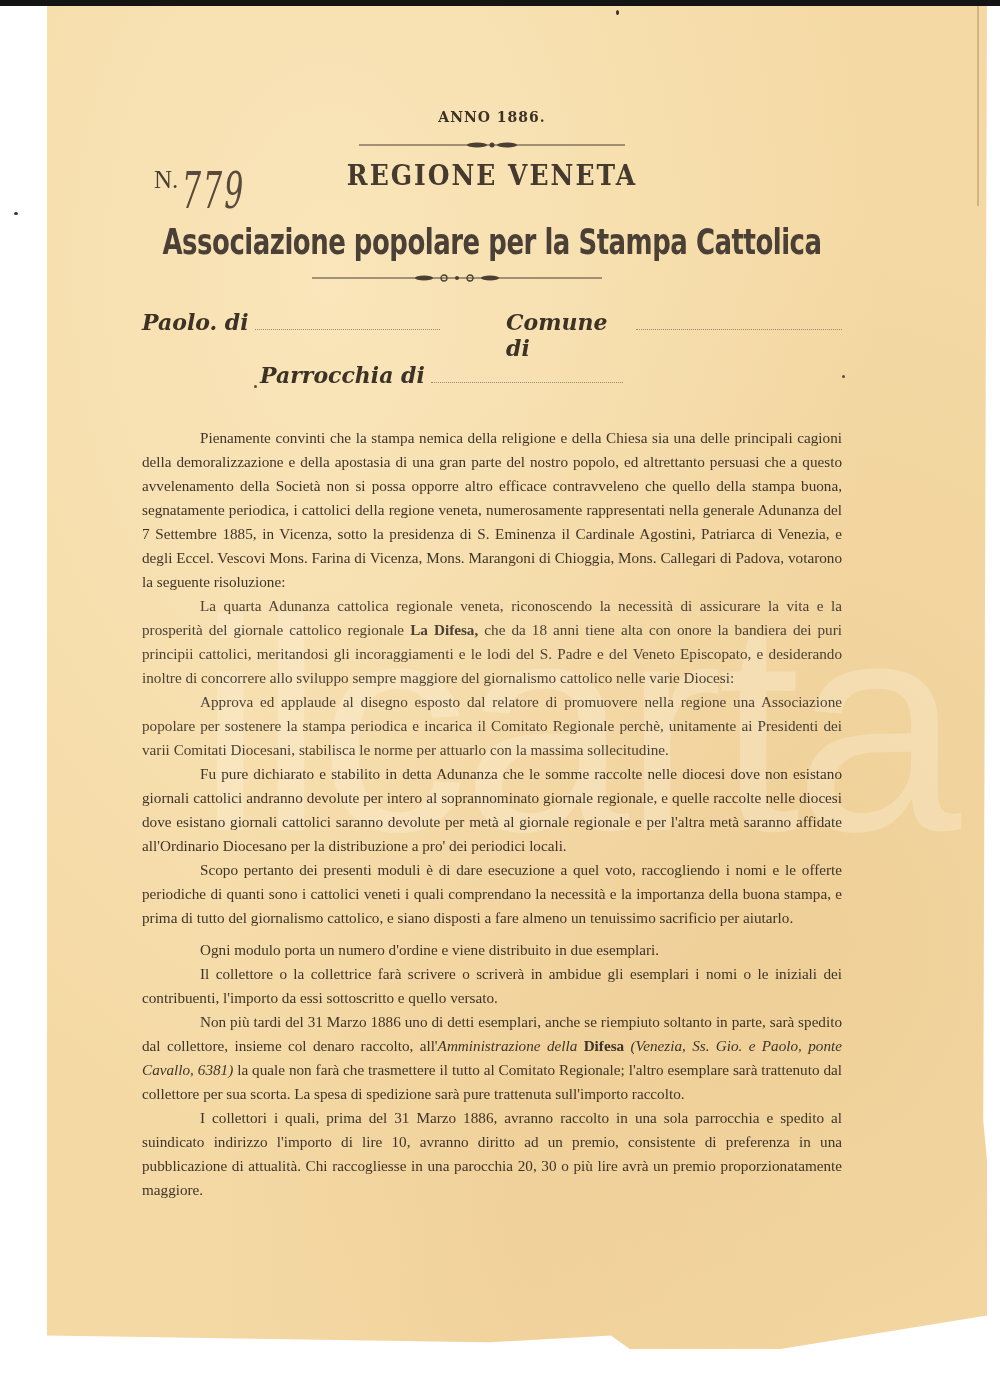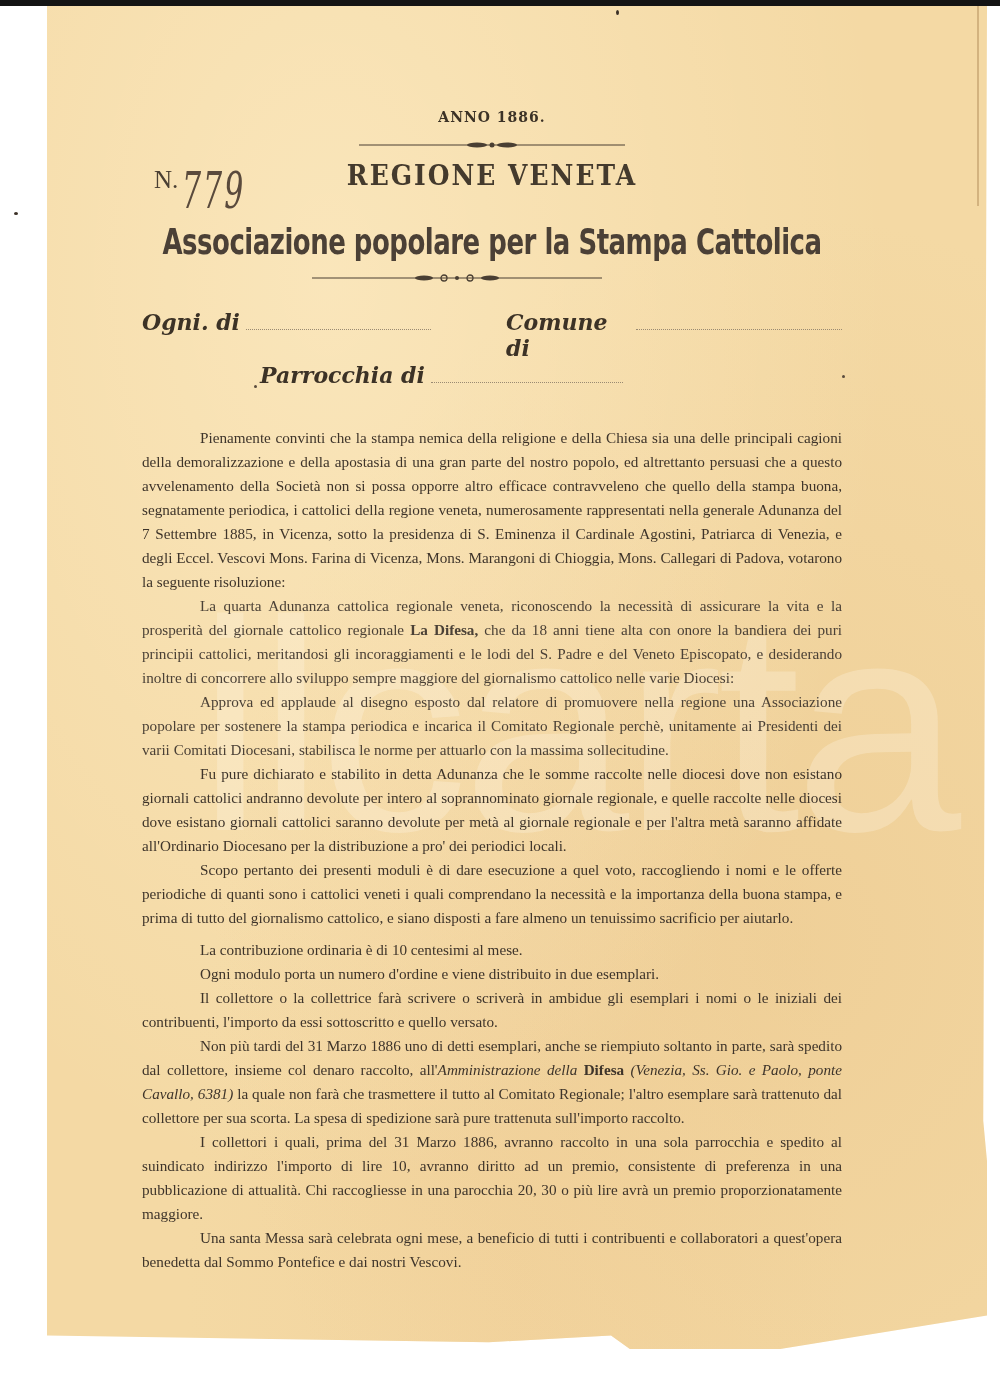--- a/index.html
+++ b/index.html
@@ -122,21 +122,21 @@
   <svg class="orn2" viewBox="0 0 290 10">
     <line x1="0" y1="5" x2="290" y2="5" stroke="#4a3f33" stroke-width="1"></line>
     <ellipse cx="112" cy="5" rx="9" ry="2.5" fill="#4a3f33"></ellipse>
     <circle cx="132" cy="5" r="3" fill="none" stroke="#4a3f33" stroke-width="1.3"></circle>
     <circle cx="145" cy="5" r="2" fill="#4a3f33"></circle>
     <circle cx="158" cy="5" r="3" fill="none" stroke="#4a3f33" stroke-width="1.3"></circle>
     <ellipse cx="178" cy="5" rx="9" ry="2.5" fill="#4a3f33"></ellipse>
   </svg>
 
   <div class="field f-dioc">
-    <span class="lbl">Ogni. di</span>
+    <span class="lbl">Paolo. di</span>
     <span class="line"></span>
   </div>
   <div class="field f-comune">
     <span class="lbl">Comune di</span>
     <span class="line"></span>
   </div>
   <div class="dot-a"></div>
   <div class="field f-parr">
     <span class="lbl">Parrocchia di</span>
     <span class="line"></span>
@@ -149,24 +149,22 @@
     <p class="resol"><span>La quarta Adunanza cattolica regionale veneta, riconoscendo la necessità di assicurare la vita e la prosperità del giornale cattolico regionale </span><span class="b">La Difesa,</span><span> che da 18 anni tiene alta con onore la bandiera dei puri principii cattolici, meritandosi gli incoraggiamenti e le lodi del S. Padre e del Veneto Episcopato, e desiderando inoltre di concorrere allo sviluppo sempre maggiore del giornalismo cattolico nelle varie Diocesi:</span></p>
 
     <p class="resol">Approva ed applaude al disegno esposto dal relatore di promuovere nella regione una Associazione popolare per sostenere la stampa periodica e incarica il Comitato Regionale perchè, unitamente ai Presidenti dei varii Comitati Diocesani, stabilisca le norme per attuarlo con la massima sollecitudine.</p>
 
     <p>Fu pure dichiarato e stabilito in detta Adunanza che le somme raccolte nelle diocesi dove non esistano giornali cattolici andranno devolute per intero al soprannominato giornale regionale, e quelle raccolte nelle diocesi dove esistano giornali cattolici saranno devolute per metà al giornale regionale e per l'altra metà saranno affidate all'Ordinario Diocesano per la distribuzione a pro' dei periodici locali.</p>
 
     <p>Scopo pertanto dei presenti moduli è di dare esecuzione a quel voto, raccogliendo i nomi e le offerte periodiche di quanti sono i cattolici veneti i quali comprendano la necessità e la importanza della buona stampa, e prima di tutto del giornalismo cattolico, e siano disposti a fare almeno un tenuissimo sacrificio per aiutarlo.</p>
 
     <div class="gap-m"></div>
 
-    <p>La contribuzione ordinaria è di 10 centesimi al mese.</p>
     <p>Ogni modulo porta un numero d'ordine e viene distribuito in due esemplari.</p>
     <p>Il collettore o la collettrice farà scrivere o scriverà in ambidue gli esemplari i nomi o le iniziali dei contribuenti, l'importo da essi sottoscritto e quello versato.</p>
 
     <p><span>Non più tardi del 31 Marzo 1886 uno di detti esemplari, anche se riempiuto soltanto in parte, sarà spedito dal collettore, insieme col denaro raccolto, all'</span><span class="it">Amministrazione della</span> <span class="b">Difesa</span> <span class="it">(Venezia, Ss. Gio. e Paolo, ponte Cavallo, 6381)</span><span> la quale non farà che trasmettere il tutto al Comitato Regionale; l'altro esemplare sarà trattenuto dal collettore per sua scorta. La spesa di spedizione sarà pure trattenuta sull'importo raccolto.</span></p>
 
 
     <p>I collettori i quali, prima del 31 Marzo 1886, avranno raccolto in una sola parrocchia e spedito al suindicato indirizzo l'importo di lire 10, avranno diritto ad un premio, consistente di preferenza in una pubblicazione di attualità. Chi raccogliesse in una parocchia 20, 30 o più lire avrà un premio proporzionatamente maggiore.</p>
 
-    <p>Una santa Messa sarà celebrata ogni mese, a beneficio di tutti i contribuenti e collaboratori a quest'opera benedetta dal Sommo Pontefice e dai nostri Vescovi.</p>
   </div>
 </div>
 
 </body></html>

